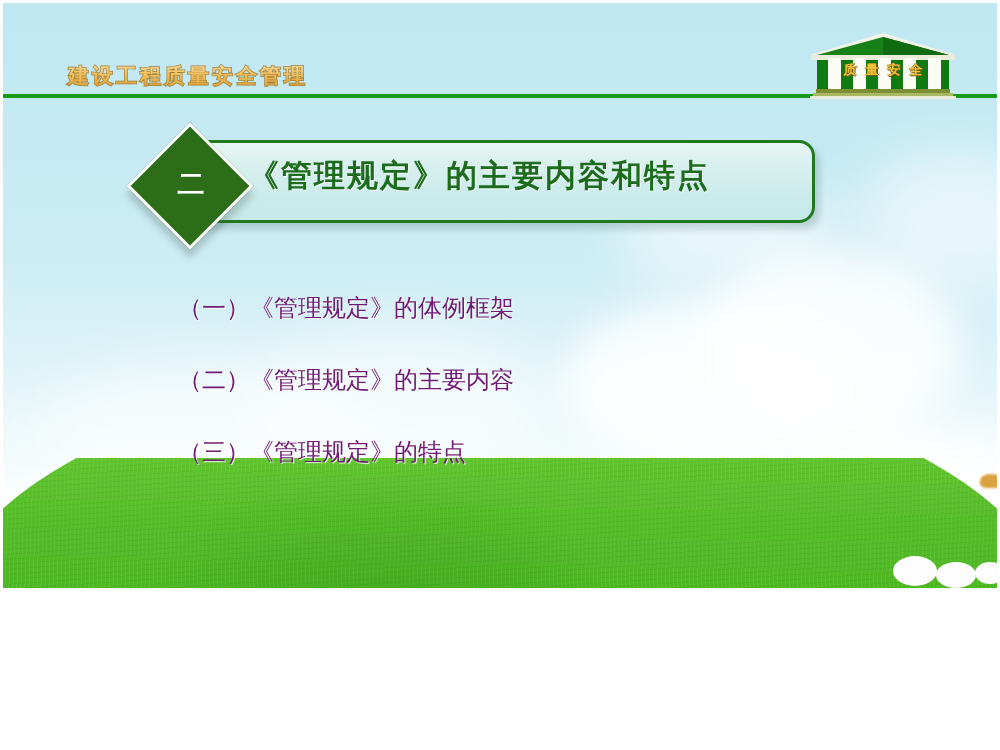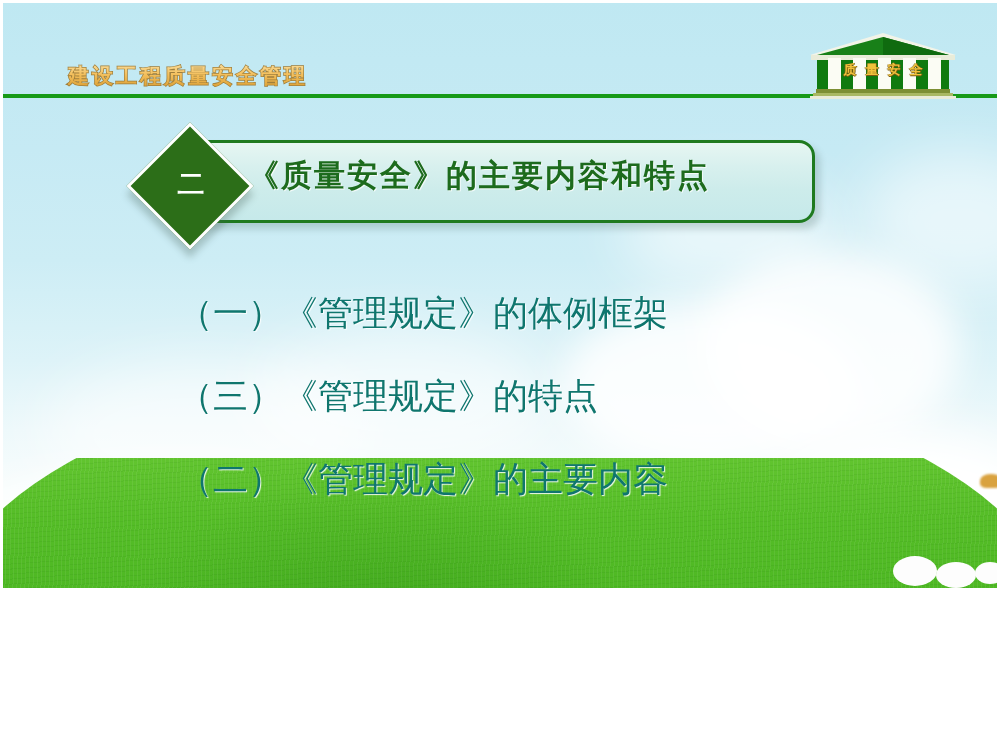--- a/index.html
+++ b/index.html
@@ -244,22 +244,22 @@
 
   
   .body-list {
     position: absolute;
     left: 178px;
     top: 296px;
     width: 760px;
   }
   .body-item {
     font-family: "DejaVu Serif", "Liberation Serif", serif;
-    font-size: 35px;
-    color: #0f766e;
+    font-size: 24px;
+    color: #701a75;
     line-height: 1.0;
     margin-bottom: 48px;
     white-space: nowrap;
     text-shadow: 1px 1px 1px rgba(255,255,255,0.9);
     letter-spacing: 0px;
   }
 </style>
 </head>
 <body>
 
@@ -311,28 +311,28 @@
       <rect x="120" y="27" width="13" height="31" fill="#fbfcf4"></rect>
 
       <rect x="8" y="58" width="134" height="4" fill="#7d8f34"></rect>
       <rect x="5" y="62" width="140" height="3" fill="#a9b863"></rect>
       <rect x="2" y="65" width="146" height="3" fill="#e9ecd9"></rect>
     </svg>
     <div class="logo-text">质量安全</div>
   </div>
 
   <div class="banner-box"></div>
-  <div class="banner-title">《质量安全》的主要内容和特点</div>
+  <div class="banner-title">《管理规定》的主要内容和特点</div>
 
   <div class="diamond-wrap">
     <div class="diamond"></div>
     <div class="diamond-label">二</div>
   </div>
 
   <div class="body-list">
     <div class="body-item">（一）《管理规定》的体例框架</div>
+    <div class="body-item">（二）《管理规定》的主要内容</div>
     <div class="body-item">（三）《管理规定》的特点</div>
-    <div class="body-item">（二）《管理规定》的主要内容</div>
   </div>
 
   <div class="frame"></div>
 
 </div>
 
 </body></html>

